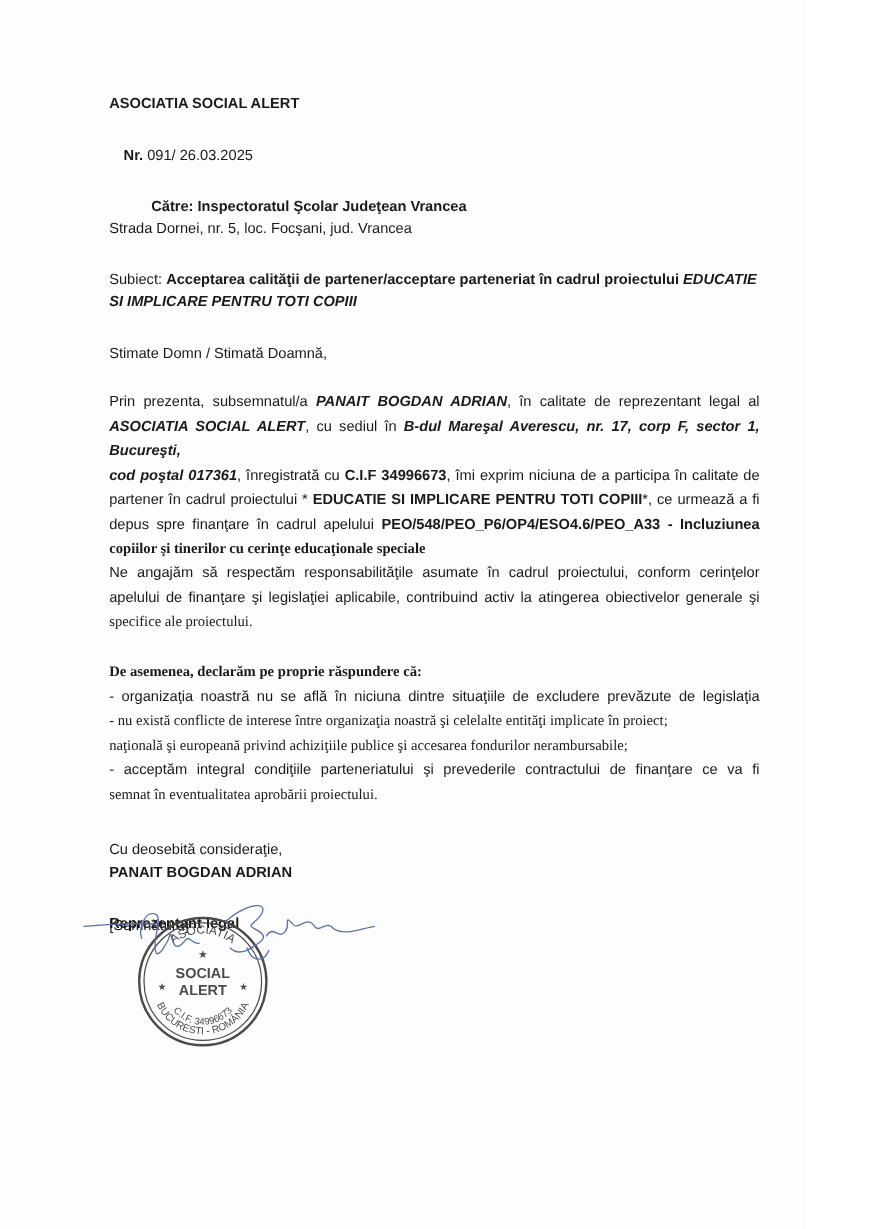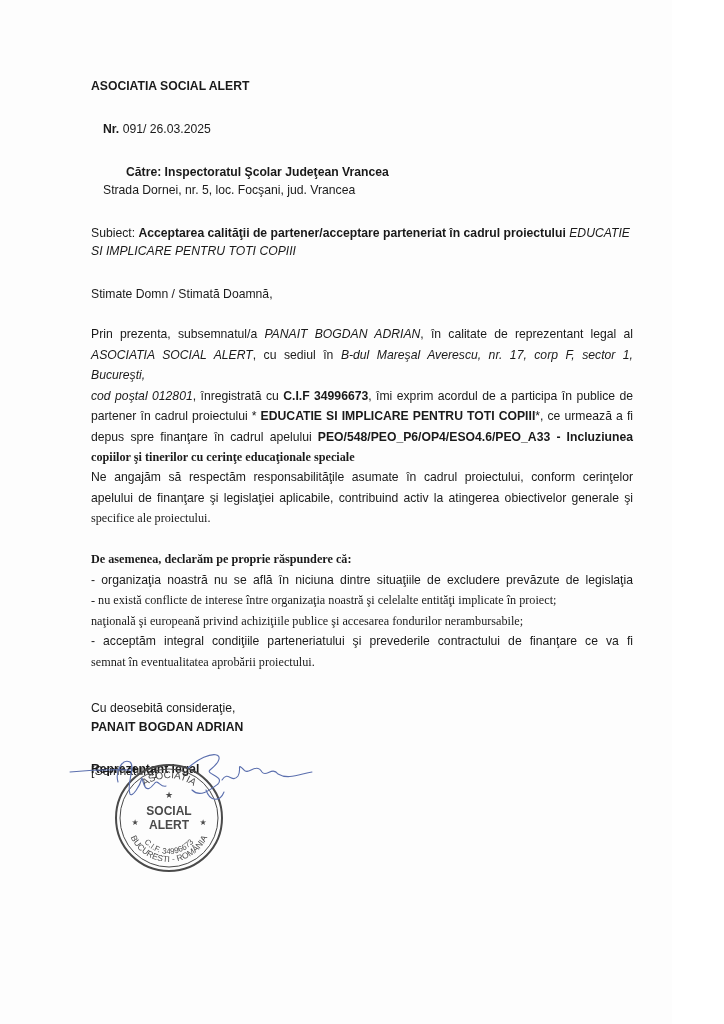--- a/index.html
+++ b/index.html
@@ -8,54 +8,54 @@
     font-family: "Liberation Sans", "DejaVu Sans", sans-serif;
     color: #1a1a1a;
     font-size: 12.2px;
   }
   .page { position: absolute; left: 0; top: 0; width: 672px; height: 1024px; background: #fdfdfd; }
   .line { position: absolute; left: 91px; white-space: nowrap; line-height: 16px; }
   .just { position: absolute; left: 91px; width: 542px; line-height: 20.5px; text-align: justify; }
   .just span.blk { display: block; text-align: justify; text-align-last: justify; }
   .just span.last { display: block; text-align: left; font-family: Liberation Serif, serif; }
   b { font-weight: bold; }
-  .bi { font-weight: normal; font-style: italic; }
+  .bi { font-weight: bold; font-style: italic; }
   .stamp { position: absolute; left: 113px; top: 762px; }
 </style>
 </head>
 <body>
 
 <div class="page">
 
   <div class="line" style="top:78px;">
     <b>ASOCIATIA SOCIAL ALERT</b>
   </div>
 
   <div class="line" style="top:121px;padding-left:12px;">
     <b>Nr.</b><span> 091/ 26.03.2025</span>
   </div>
 
   <div class="line" style="top:164px;margin-left:35px;">
     <b>Către: Inspectoratul Şcolar Judeţean Vrancea</b>
   </div>
-  <div class="line" style="top:182px;margin-left:12px;">Strada Dornei, nr. 5, loc. Focşani, jud. Vrancea</div>
+  <div class="line" style="top:182px;">Strada Dornei, nr. 5, loc. Focşani, jud. Vrancea</div>
 
   <div class="line" style="top:225px;">
     <span>Subiect: </span><b>Acceptarea calităţii de partener/acceptare parteneriat în cadrul proiectului </b><span class="bi">EDUCATIE</span>
   </div>
   <div class="line" style="top:243px;">
     <span class="bi">SI IMPLICARE PENTRU TOTI COPIII</span>
   </div>
 
   <div class="line" style="top:286px;">Stimate Domn / Stimată Doamnă,</div>
 
   <div class="just" style="top:324px;">
     <span class="blk"><span>Prin prezenta, subsemnatul/a </span><span class="bi">PANAIT BOGDAN ADRIAN</span><span>, în calitate de reprezentant legal al</span></span>
     <span class="blk"><span class="bi">ASOCIATIA SOCIAL ALERT</span><span>, cu sediul în </span><span class="bi">B-dul Mareşal Averescu, nr. 17, corp F, sector 1, Bucureşti,</span></span>
-    <span class="blk"><span class="bi">cod poştal 012801</span><span>, înregistrată cu </span><b>C.I.F 34996673</b><span>, îmi exprim acordul de a participa în publice de</span></span>
+    <span class="blk"><span class="bi">cod poştal 017361</span><span>, înregistrată cu </span><b>C.I.F 34996673</b><span>, îmi exprim niciuna de a participa în calitate de</span></span>
     <span class="blk"><span>partener în cadrul proiectului * </span><b>EDUCATIE SI IMPLICARE PENTRU TOTI COPIII</b><span>*, ce urmează a fi</span></span>
     <span class="blk"><span>depus spre finanţare în cadrul apelului </span><b>PEO/548/PEO_P6/OP4/ESO4.6/PEO_A33 - Incluziunea</b></span>
     <span class="last"><b>copiilor şi tinerilor cu cerinţe educaţionale speciale</b></span>
   </div>
 
   <div class="just" style="top:467px;">
     <span class="blk">Ne angajăm să respectăm responsabilităţile asumate în cadrul proiectului, conform cerinţelor</span>
     <span class="blk">apelului de finanţare şi legislaţiei aplicabile, contribuind activ la atingerea obiectivelor generale şi</span>
     <span class="last">specifice ale proiectului.</span>
   </div>

